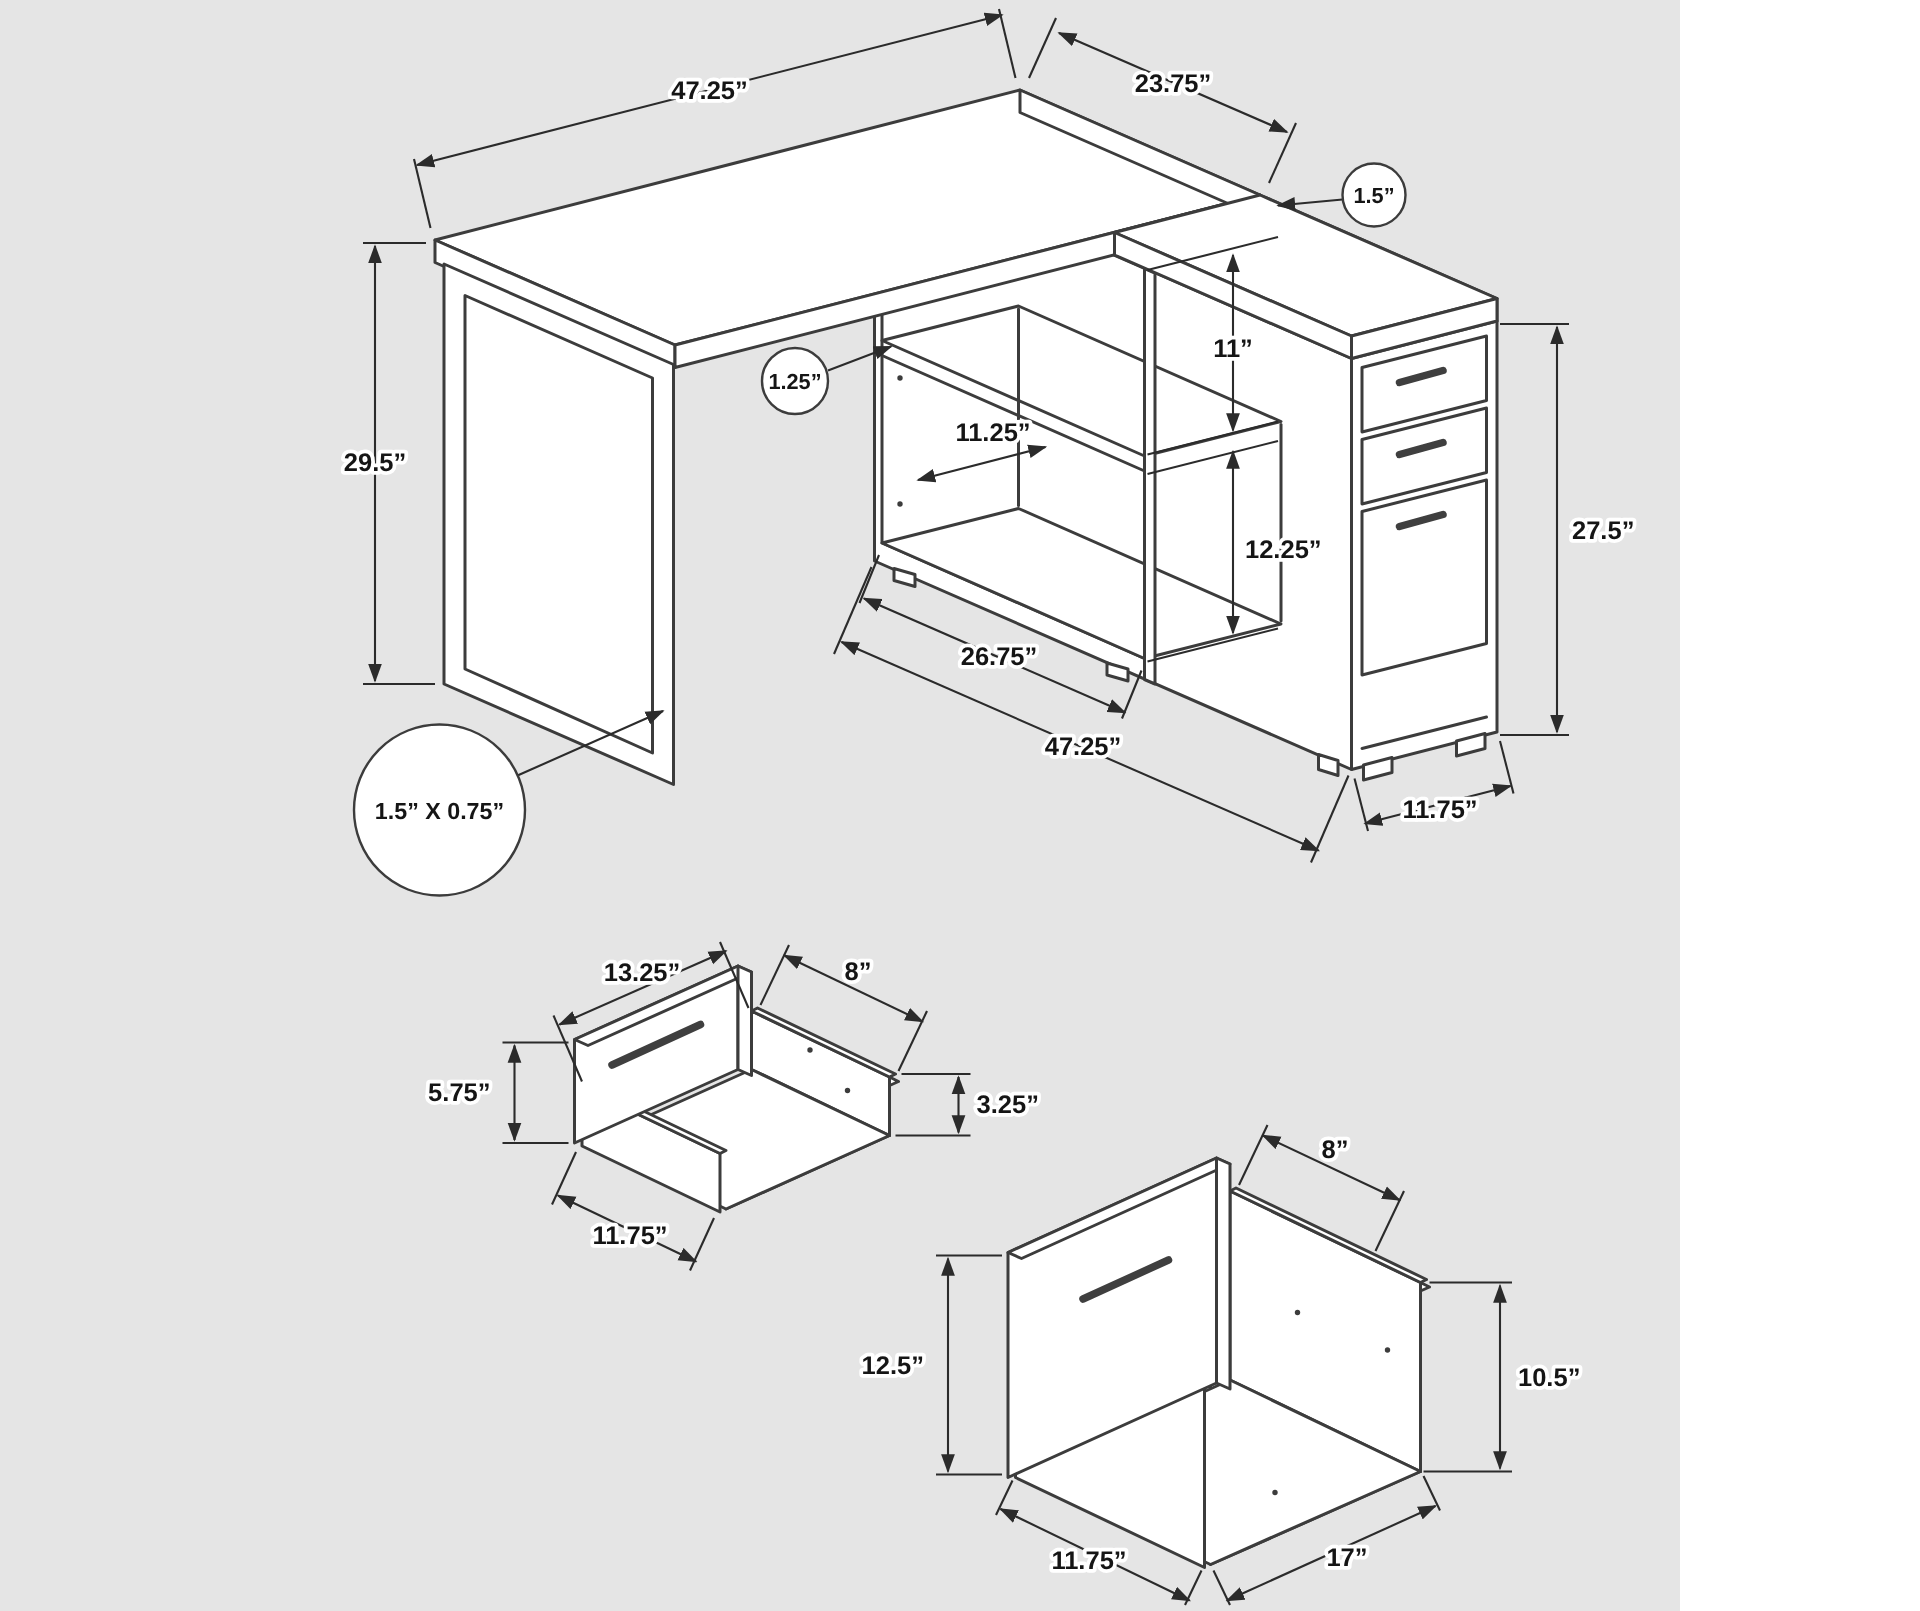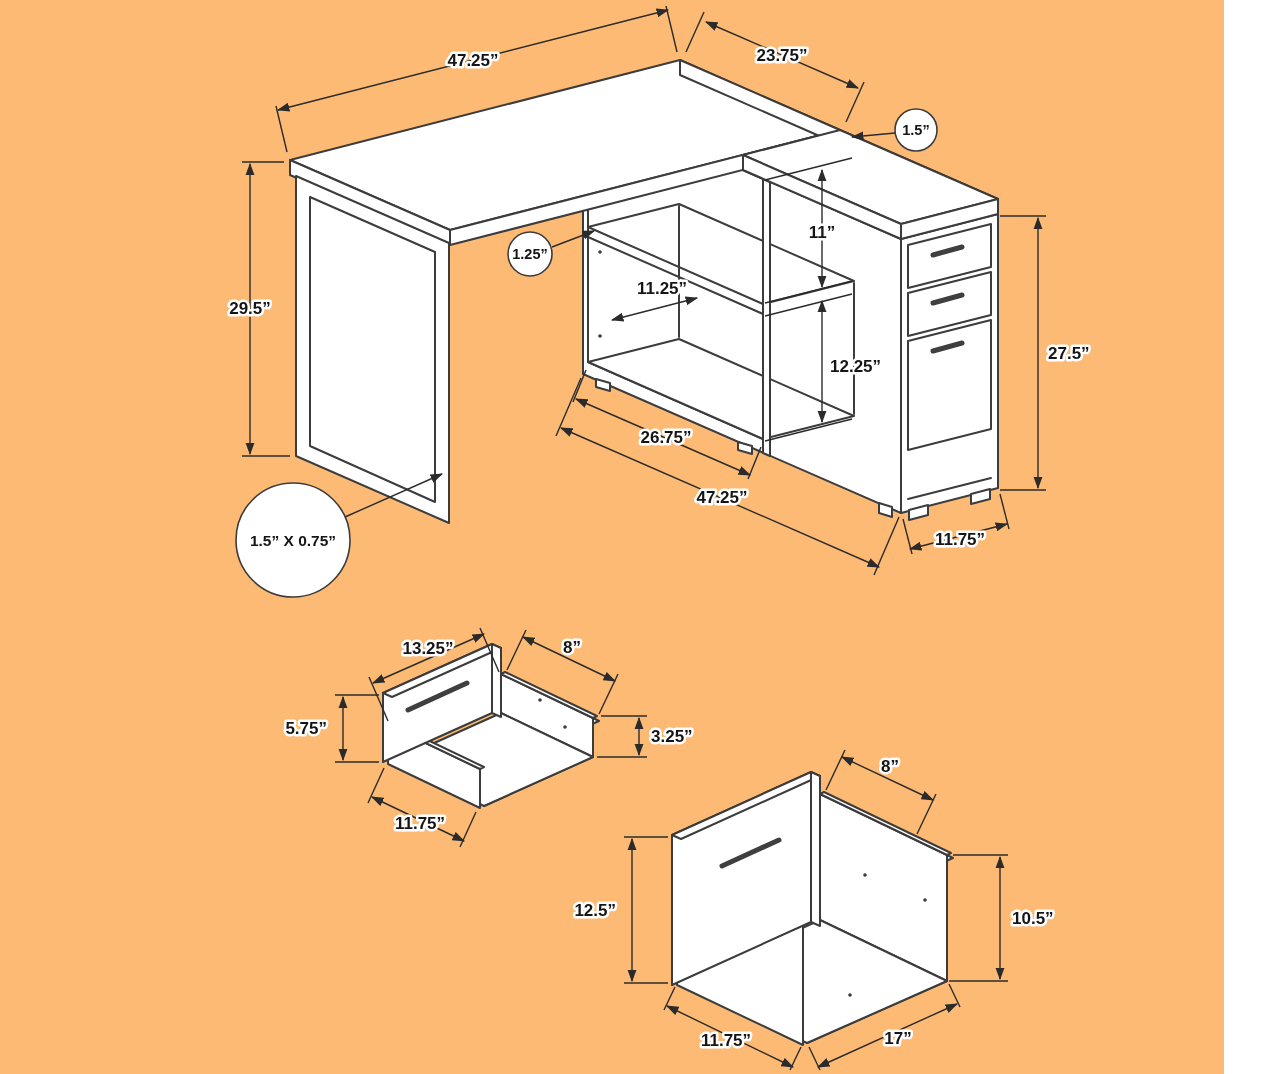--- a/index.html
+++ b/index.html
@@ -1,16 +1,16 @@
 <!DOCTYPE html>
 <html><head>
 <meta charset="utf-8">
 <style>
   html,body{margin:0;padding:0;background:#fff;}
-  .canvas{position:relative;width:1224px;height:1074px;background:#fdba74;overflow:hidden;}
+  .canvas{position:relative;width:1120px;height:1074px;background:#e5e5e5;overflow:hidden;}
   svg{display:block;}
   .face{fill:#ffffff;stroke:#3c3c3c;stroke-width:2;stroke-linejoin:round;}
   .ln{stroke:#3c3c3c;stroke-width:2;fill:none;stroke-linecap:round;stroke-linejoin:round;}
   .hd{stroke:#3f3f3f;stroke-width:5;stroke-linecap:round;}
   .dm{stroke:#2b2b2b;stroke-width:1.4;fill:none;}
   .ar{marker-start:url(#arr);marker-end:url(#arr);}
   .ae{marker-end:url(#arr);}
   .dt{font:700 17px "Liberation Sans",sans-serif;fill:#151515;paint-order:stroke fill;stroke:#ffffff;stroke-width:5;stroke-linejoin:round;}
   .ct{font:700 14.5px "Liberation Sans",sans-serif;fill:#151515;}
   .bt{font:700 15.5px "Liberation Sans",sans-serif;fill:#151515;}

